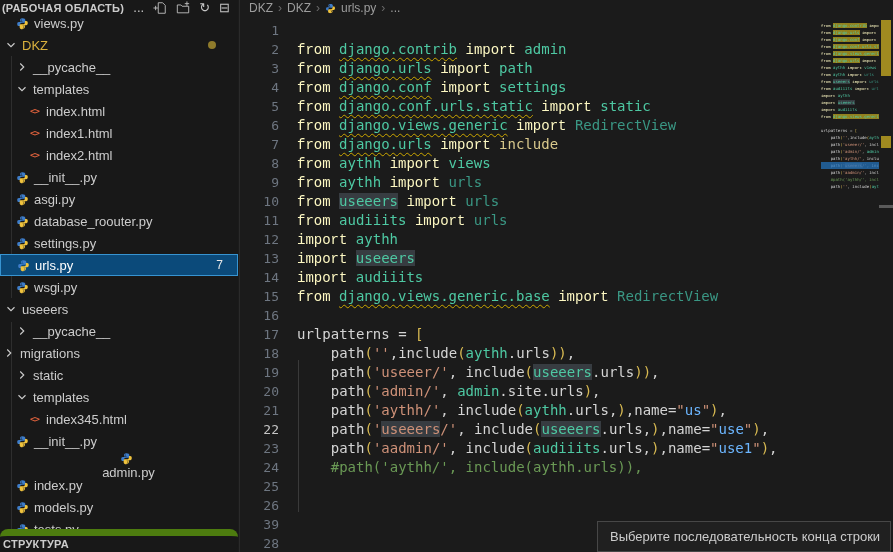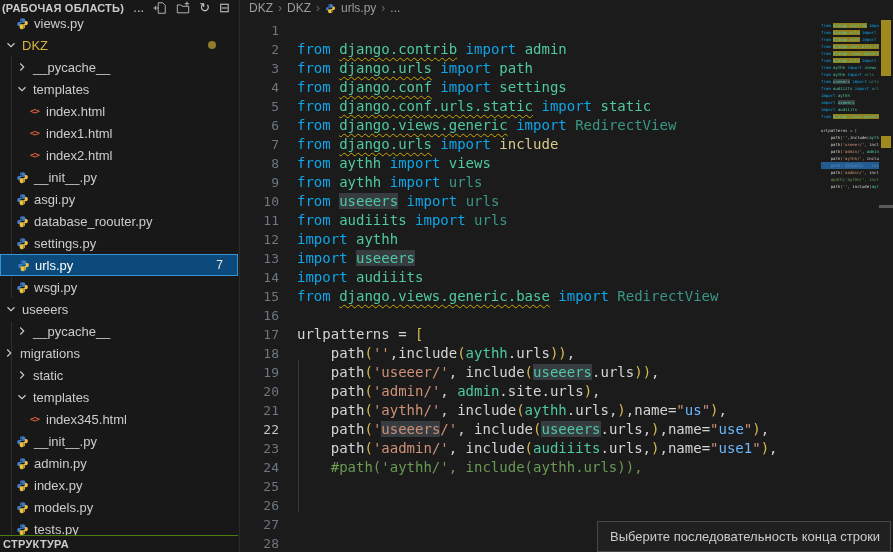--- a/index.html
+++ b/index.html
@@ -21,37 +21,37 @@
         font-size:13px;color:#cccccc;box-sizing:border-box;cursor:pointer;}
   .trow.sel{background:#0b4a7a;border:1px solid #3794d1;color:#ffffff;}
   .trow .lbl{margin-left:4px;white-space:nowrap;}
   .trow .chev{display:flex;width:14px;flex:none;}
   .trow .fico{display:flex;width:15px;flex:none;justify-content:center;}
   .htmlico{color:#e0623d;font-family:"DejaVu Sans Mono",monospace;font-size:9px;font-weight:bold;letter-spacing:-1px;}
   .badge{position:absolute;right:14px;font-size:12px;color:#e8e8e8;}
   .moddot{position:absolute;right:22px;width:8px;height:8px;border-radius:50%;background:#8f7b2b;}
   .tguide{position:absolute;left:11px;width:1px;background:#2e2e2e;}
   #outline-header{position:absolute;left:0;bottom:0;width:238px;height:16px;background:#181818;
-      border-top:1px solid #4d7c0f;z-index:6;display:flex;align-items:center;}
+      border-top:7px solid #4d7c0f;z-index:6;display:flex;align-items:center;border-radius:8px;}
   #outline-header span{font-size:11px;font-weight:bold;color:#cccccc;padding-left:3px;letter-spacing:.3px;}
 
   
   #editor{position:absolute;left:239px;top:0;width:654px;height:552px;background:#1b1b1b;
       border-left:1px solid #2a2a2a;box-sizing:border-box;overflow:hidden;}
   #breadcrumb{height:16px;display:flex;align-items:center;font-size:12px;color:#9d9d9d;
       padding-left:9px;gap:5px;white-space:nowrap;}
   #breadcrumb .crumb-sep{color:#6a6a6a;font-size:12px;}
   #breadcrumb .crumb{color:#9d9d9d;cursor:pointer;}
   #code{position:absolute;left:0;top:16px;width:580px;height:536px;overflow:hidden;padding-top:5px;}
   .line{display:flex;height:19px;line-height:19px;font-family:"DejaVu Sans Mono","Liberation Mono",monospace;font-size:14px;}
   .line .ln{width:57px;flex:none;box-sizing:border-box;padding-right:18px;text-align:right;
       color:#6e7681;font-size:13px;}
   .line.cur .ln{color:#c6c6c6;}
   .line .lc{white-space:pre;}
-  .tok.k{color:#0ea5e9;}
+  .tok.k{color:#fef9c3;font-family:Liberation Mono, monospace;}
   .tok.m{color:#4ec9a3;}
   .tok.mw{color:#4ec9a3;text-decoration:underline;text-decoration-style:wavy;
       text-decoration-color:#cca700;text-decoration-thickness:1px;text-underline-offset:3px;}
   .tok.d{color:#3a9784;}
   .tok.f{color:#d9c98c;}
   .tok.s{color:#ce9178;}
   .tok.sb{color:#6cb6ff;}
   .tok.b{color:#d8ba52;}
   .tok.p{color:#d4d4d4;}
   .tok.c{color:#6a9955;}
@@ -231,21 +231,21 @@
         </div>
         <div class="trow" style="top: 430px; padding-left: 15px;">
           <span class="fico">
             <svg width="13" height="13" viewBox="0 0 32 32">
               <path fill="#3d7cc9" d="M16 3c-6 0-6 3-6 5v3h6v1H7c-3 0-4 2-4 5s1 5 4 5h3v-4c0-2 2-4 4-4h6c2 0 3-1 3-3V8c0-3-2-5-7-5zm-3 3a1.4 1.4 0 110 2.8 1.4 1.4 0 010-2.8z"></path>
               <path fill="#efc23d" d="M16 29c6 0 6-3 6-5v-3h-6v-1h9c3 0 4-2 4-5s-1-5-4-5h-3v4c0 2-2 4-4 4h-6c-2 0-3 1-3 3v4c0 3 2 5 7 5zm3-3a1.4 1.4 0 110-2.8 1.4 1.4 0 010 2.8z"></path>
             </svg>
           </span>
           <span class="lbl">__init__.py</span>
         </div>
-        <div class="trow" style="top: 452px; padding-left: 15px;">
+        <div class="trow" style="top: 452px; padding-left: 15px; flex-direction: column;">
           <span class="fico">
             <svg width="13" height="13" viewBox="0 0 32 32">
               <path fill="#3d7cc9" d="M16 3c-6 0-6 3-6 5v3h6v1H7c-3 0-4 2-4 5s1 5 4 5h3v-4c0-2 2-4 4-4h6c2 0 3-1 3-3V8c0-3-2-5-7-5zm-3 3a1.4 1.4 0 110 2.8 1.4 1.4 0 010-2.8z"></path>
               <path fill="#efc23d" d="M16 29c6 0 6-3 6-5v-3h-6v-1h9c3 0 4-2 4-5s-1-5-4-5h-3v4c0 2-2 4-4 4h-6c-2 0-3 1-3 3v4c0 3 2 5 7 5zm3-3a1.4 1.4 0 110-2.8 1.4 1.4 0 010 2.8z"></path>
             </svg>
           </span>
           <span class="lbl">admin.py</span>
         </div>
         <div class="trow" style="top: 474px; padding-left: 15px;">
           <span class="fico">
@@ -415,21 +415,21 @@
           <span class="lc"><span class="tok p">    </span><span class="tok c">#path('aythh/', include(aythh.urls)),</span></span>
         </div>
         <div class="line">
           <span class="ln">25</span>
         </div>
         <div class="line">
           <span class="ln">26</span>
           <span class="lc"></span>
         </div>
         <div class="line">
-          <span class="ln">27</span>
+          <span class="ln">39</span>
           <span class="lc"></span>
         </div>
         <div class="line">
           <span class="ln">28</span>
           <span class="lc"></span>
         </div>
       </div>
     <div id="minimap">
         <div class="mini-line"></div>
         <div class="mini-line"><span class="tok k">from</span><span class="tok p"> </span><span class="tok mw">django.contrib</span><span class="tok p"> </span><span class="tok k">import</span></div>

